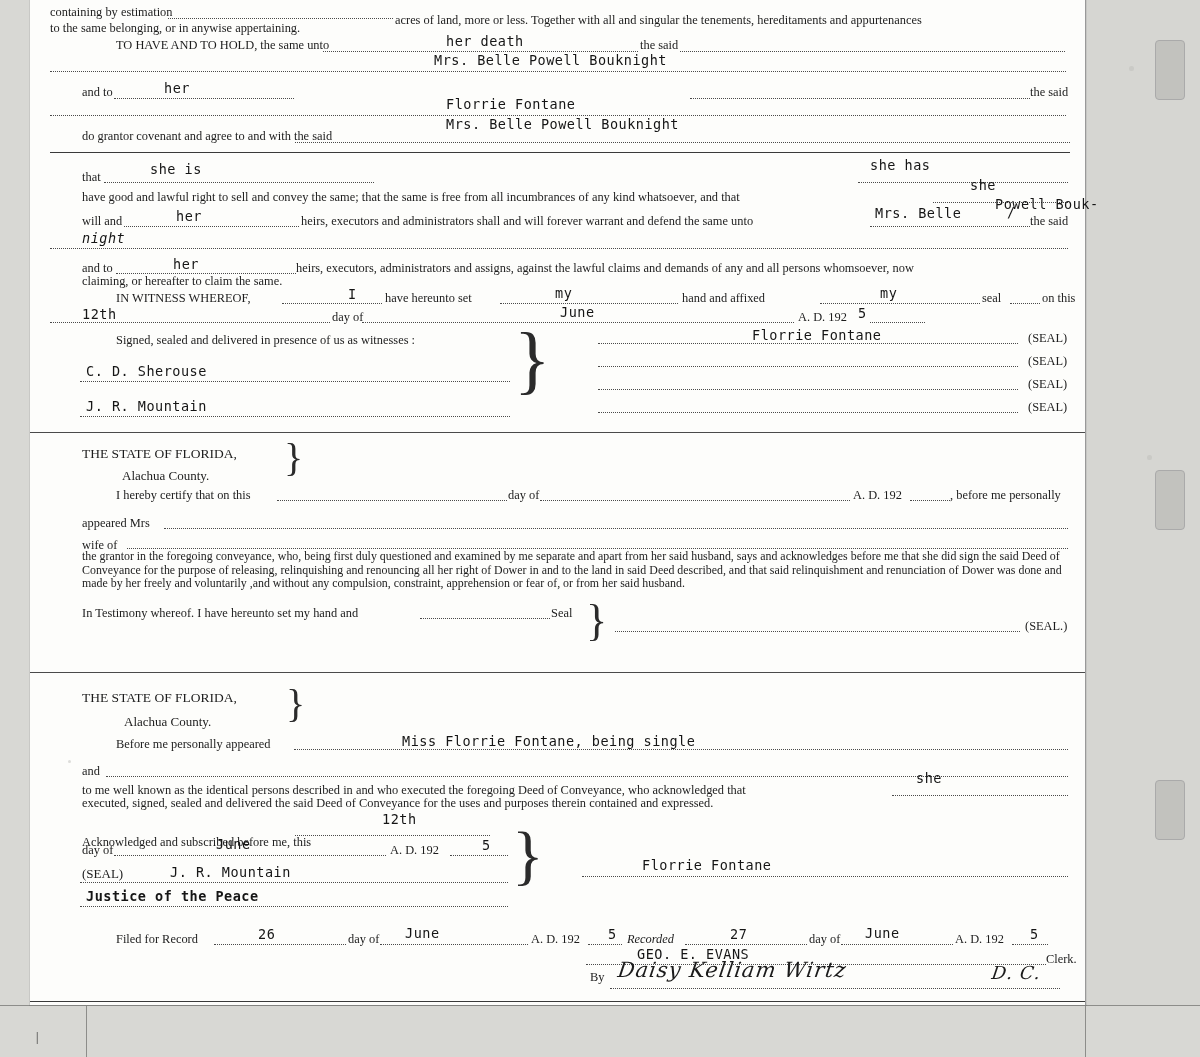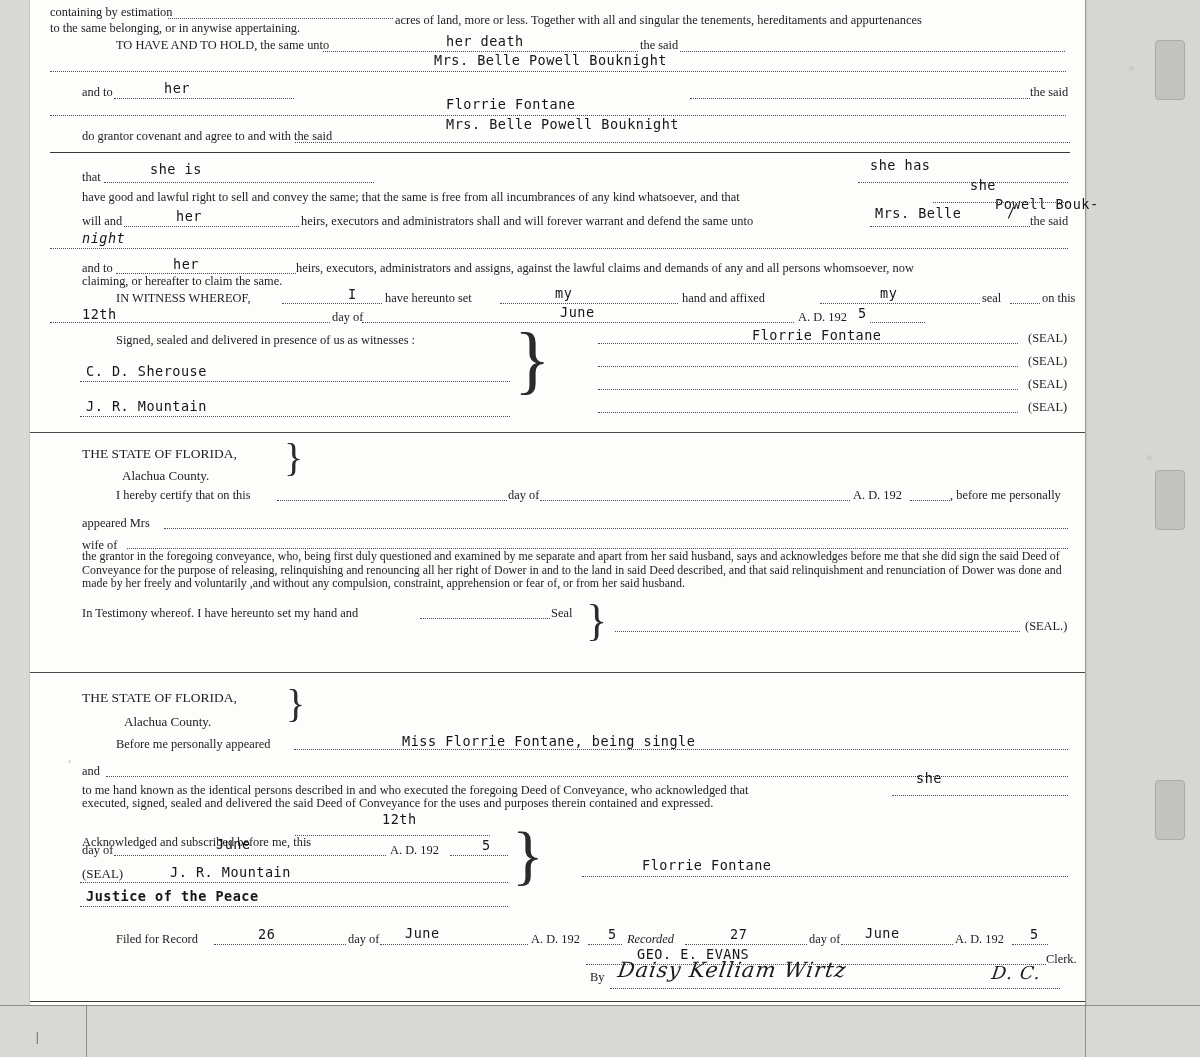--- a/index.html
+++ b/index.html
@@ -238,21 +238,21 @@
   <div class="brace" style="left:256px;top:686px;font-size:40px;line-height:36px;">}</div>
   <div class="pr abs" style="left:94px;top:714px;font-size:13px;">Alachua County.</div>
 
   <div class="pr abs" style="left:86px;top:737px;">Before me personally appeared</div>
   <div class="dots" style="left:264px;top:749px;width:774px;"></div>
   <div class="typed abs" style="left:372px;top:733px;">Miss Florrie Fontane, being single</div>
 
   <div class="pr abs" style="left:52px;top:764px;">and</div>
   <div class="dots" style="left:76px;top:776px;width:962px;"></div>
 
-  <div class="pr abs" style="left:52px;top:783px;">to me hand known as the identical persons described in and who executed the foregoing Deed of Conveyance, who acknowledged that</div>
+  <div class="pr abs" style="left:52px;top:783px;">to me well known as the identical persons described in and who executed the foregoing Deed of Conveyance, who acknowledged that</div>
   <div class="dots" style="left:862px;top:795px;width:176px;"></div>
   <div class="typed abs" style="left:886px;top:770px;">she</div>
   <div class="pr abs" style="left:52px;top:796px;">executed, signed, sealed and delivered the said Deed of Conveyance for the uses and purposes therein contained and expressed.</div>
 
   <div class="pr abs" style="left:52px;top:823px;margin-top:12px;">Acknowledged and subscribed before me, this</div>
   <div class="dots" style="left:265px;top:835px;width:195px;"></div>
   <div class="typed abs" style="left:352px;top:811px;">12th</div>
 
   <div class="pr abs" style="left:52px;top:843px;">day of</div>
   <div class="dots" style="left:84px;top:855px;width:272px;"></div>

